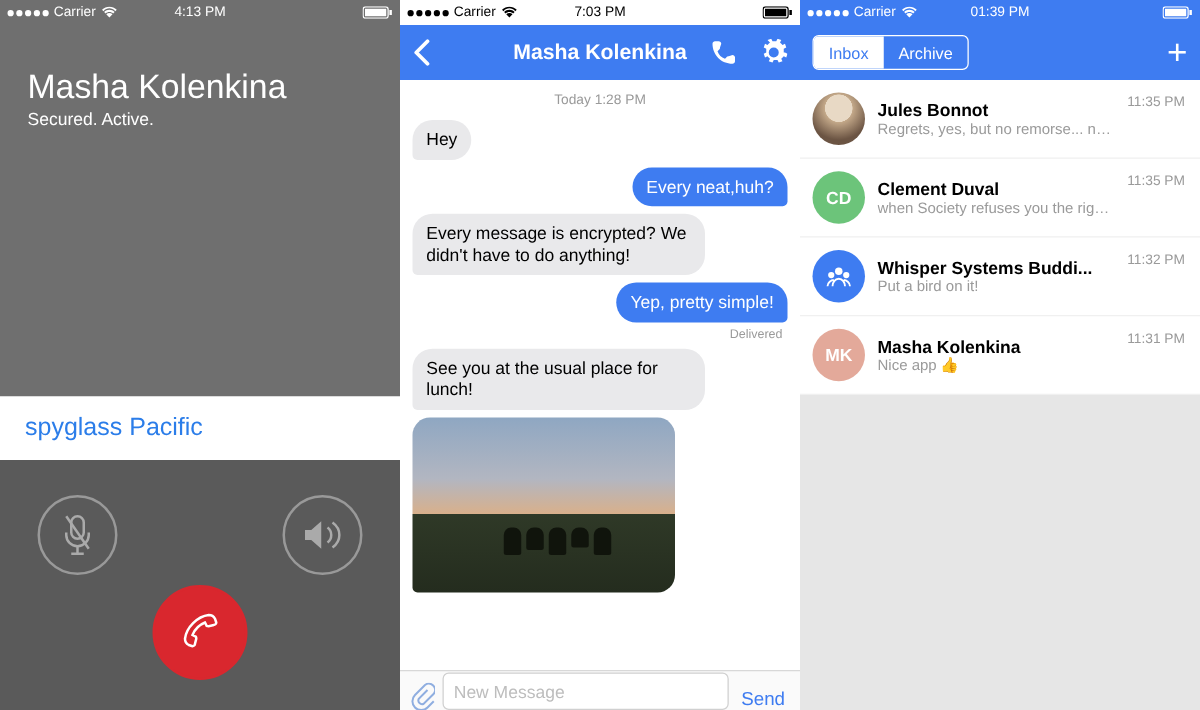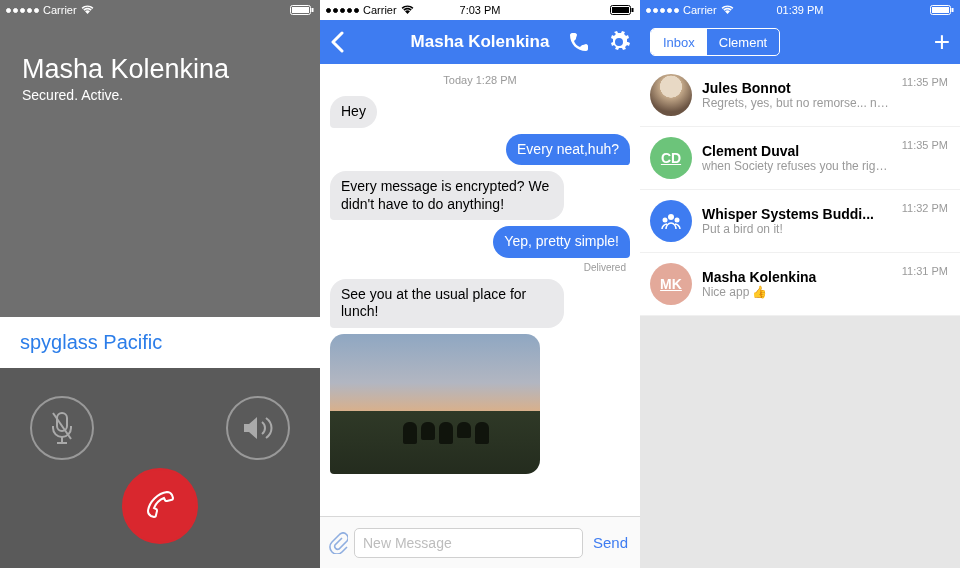--- a/index.html
+++ b/index.html
@@ -39,35 +39,35 @@
   .s2 .nav-right { display:flex; gap:18px; align-items:center; }
   .s2 .messages { flex:1; overflow:hidden; padding: 8px 10px 0 10px; display:flex; flex-direction:column; gap:6px; }
   .s2 .day { text-align:center; font-size:11px; color:#9a9a9a; margin:2px 0 4px;}
   .bubble { max-width: 78%; border-radius:16px; padding:7px 11px; font-size:14px; line-height:1.25; }
   .in  { background:#e9e9eb; color:#000; align-self:flex-start; border-bottom-left-radius:4px;}
   .out { background:#3e7cf1; color:#fff; align-self:flex-end;   border-bottom-right-radius:4px;}
   .delivered { align-self:flex-end; font-size:10px; color:#9a9a9a; padding-right:4px; margin-top:-2px;}
   .photo { width:210px; height:140px; border-radius:14px; border-bottom-left-radius:4px; align-self:flex-start; overflow:hidden; background: linear-gradient(180deg,#8fa7c2 0%,#b2b6c1 35%,#d8b08c 55%,#2f3927 55%,#242c1e 100%); position:relative;}
   .silhouette { position:absolute; bottom:30px; left:55%; transform:translateX(-50%); display:flex; gap:4px;}
   .silhouette span{ width:14px; height:22px; background:#10140c; border-radius:6px 6px 2px 2px; display:block;}
-  .compose { height:52px; border-top:1px solid #d8d8d8; background:#fafafa; display:flex; align-items:center; padding:0 8px; gap:6px;}
+  .compose { height:32px; border-top:1px solid #d8d8d8; background:#fafafa; display:flex; align-items:flex-end; padding:0 8px; gap:6px;}
   .compose .field { flex:1; height:30px; border:1px solid #d0d0d0; border-radius:5px; background:#fff; display:flex; align-items:center; padding:0 8px; color:#bdbdbd; font-size:14px;}
   .compose .send { color:#3e7cf1; font-size:15px; padding:0 4px;}
 
   
   .s3 { background:#e6e6e6; }
   .s3 .status-bar { background:#3e7cf1; }
   .s3 .navbar { height:44px; background:#3e7cf1; color:#fff; display:flex; align-items:center; justify-content:space-between; padding:0 10px;gap:36px; }
   .seg { display:flex; border:1px solid #fff; border-radius:5px; overflow:hidden; height:28px;}
   .seg div { padding:0 12px; font-size:13px; display:flex; align-items:center; }
   .seg .on  { background:#fff; color:#3e7cf1; }
   .seg .off { background:transparent; color:#fff; }
   .s3 .list { background:#fff; }
   .s3 .row { display:flex; align-items:center; padding:10px 12px 10px 10px; gap:10px; border-bottom:1px solid #f0f0f0;}
-  .avatar { width:42px; height:42px; border-radius:50%; flex:none; display:flex; align-items:center; justify-content:center; font-size:14px; font-weight:600; color:#fff;text-decoration:underline;}
+  .avatar { width:42px; height:42px; border-radius:50%; flex:none; display:flex; align-items:center; justify-content:center; font-size:14px; font-weight:600; color:#fff;}
   .av-photo { background: radial-gradient(circle at 50% 30%, #e8d9c5 30%, #c3a889 31%, #6b5443 70%); }
   .av-cd { background:#6cc47a; }
   .av-ws { background:#3e7cf1; }
   .av-mk { background:#e3a99a; }
   .row .txt { flex:1; min-width:0; }
   .row .name { font-size:14px; font-weight:700; color:#000;}
   .row .prev { font-size:12px; color:#9a9a9a; white-space:nowrap; overflow:hidden; text-overflow:ellipsis;}
   .row .time { font-size:11px; color:#9a9a9a; align-self:flex-start; padding-top:2px;}
   .plus { font-size:28px; font-weight:300; color:#fff; line-height:0.6;}
 
@@ -86,20 +86,21 @@
           <span class="dot fill"></span>
           <span class="dot fill"></span>
       </span>
       <span>Carrier</span>
       <span class="wifi">
         <svg width="13" height="10" viewBox="0 0 13 10">
             <path d="M6.5 9L4 6.3c1.4-1.3 3.6-1.3 5 0L6.5 9zM2.3 4.5C4.6 2.3 8.4 2.3 10.7 4.5l-1.2 1.2c-1.7-1.6-4.3-1.6-6 0L2.3 4.5zM.6 2.7C3.9-.4 9.1-.4 12.4 2.7l-1.2 1.2C8.6.9 4.4.9 1.8 3.9L.6 2.7z" fill="currentColor"></path>
           </svg>
       </span>
     </div>
+    <div class="status-center">4:13 PM</div>
     <div class="status-right">
       <span class="battery">
         <svg width="24" height="10" viewBox="0 0 24 10">
             <rect x="0.5" y="0.5" width="20" height="9" rx="2" fill="none" stroke="currentColor"></rect>
             <rect x="2" y="2" width="17" height="6" fill="currentColor"></rect>
             <rect x="21.5" y="3" width="2" height="4" fill="currentColor"></rect>
           </svg>
       </span>
     </div>
   </div>
@@ -251,21 +252,21 @@
             <rect x="2" y="2" width="17" height="6" fill="currentColor"></rect>
             <rect x="21.5" y="3" width="2" height="4" fill="currentColor"></rect>
           </svg>
       </span>
     </div>
   </div>
 
   <div class="navbar">
     <div class="seg">
       <div class="on">Inbox</div>
-      <div class="off">Clement</div>
+      <div class="off">Archive</div>
     </div>
     <span class="plus">+</span>
   </div>
 
   <div class="list">
     <div class="row">
       <div class="avatar av-photo"></div>
       <div class="txt">
         <div class="name">Jules Bonnot</div>
         <div class="prev">Regrets, yes, but no remorse... not even</div>

